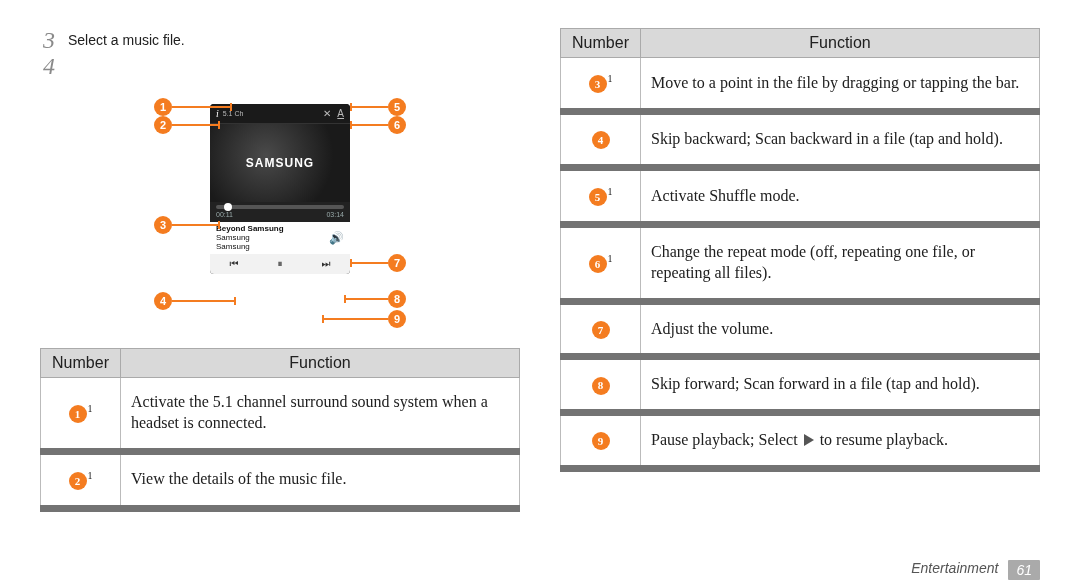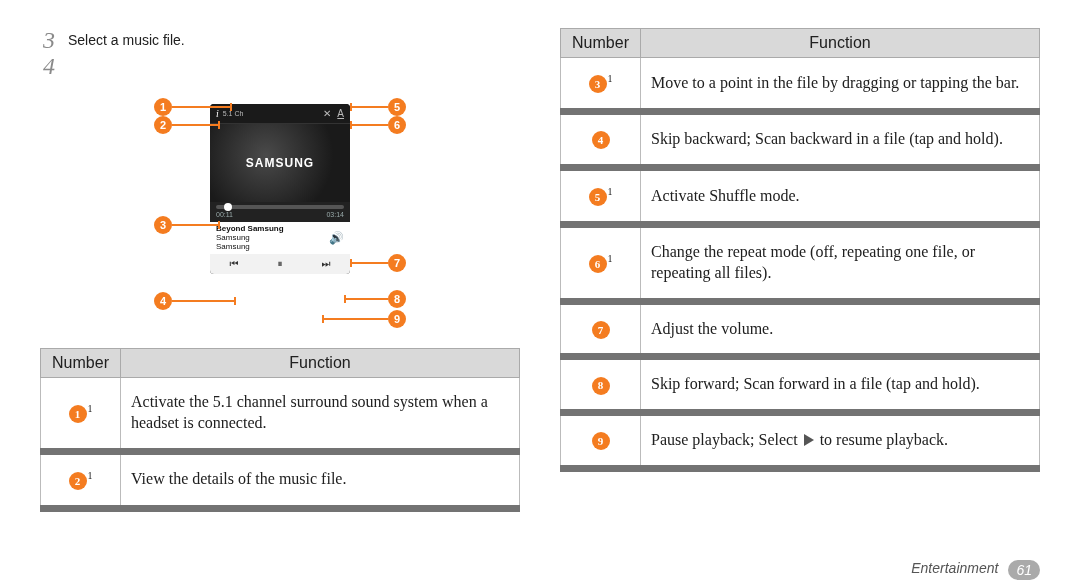--- a/index.html
+++ b/index.html
@@ -213,21 +213,21 @@
     position:absolute;
     bottom:6px;
     right:40px;
     display:flex;
     align-items:flex-start;
     gap:10px;
     font-size:14px;
   }
   .footer .section{font-style:italic;color:#555;}
   .footer .pg{
-    background:#aaa;color:#fff;padding:2px 8px;border-radius:10px;
+    background:#aaa;color:#fff;padding:2px 8px;border-radius:1px;
     font-style:italic;
   }
 </style>
 </head>
 <body>
 
 <div class="columns">
 
   <div class="col">
 

